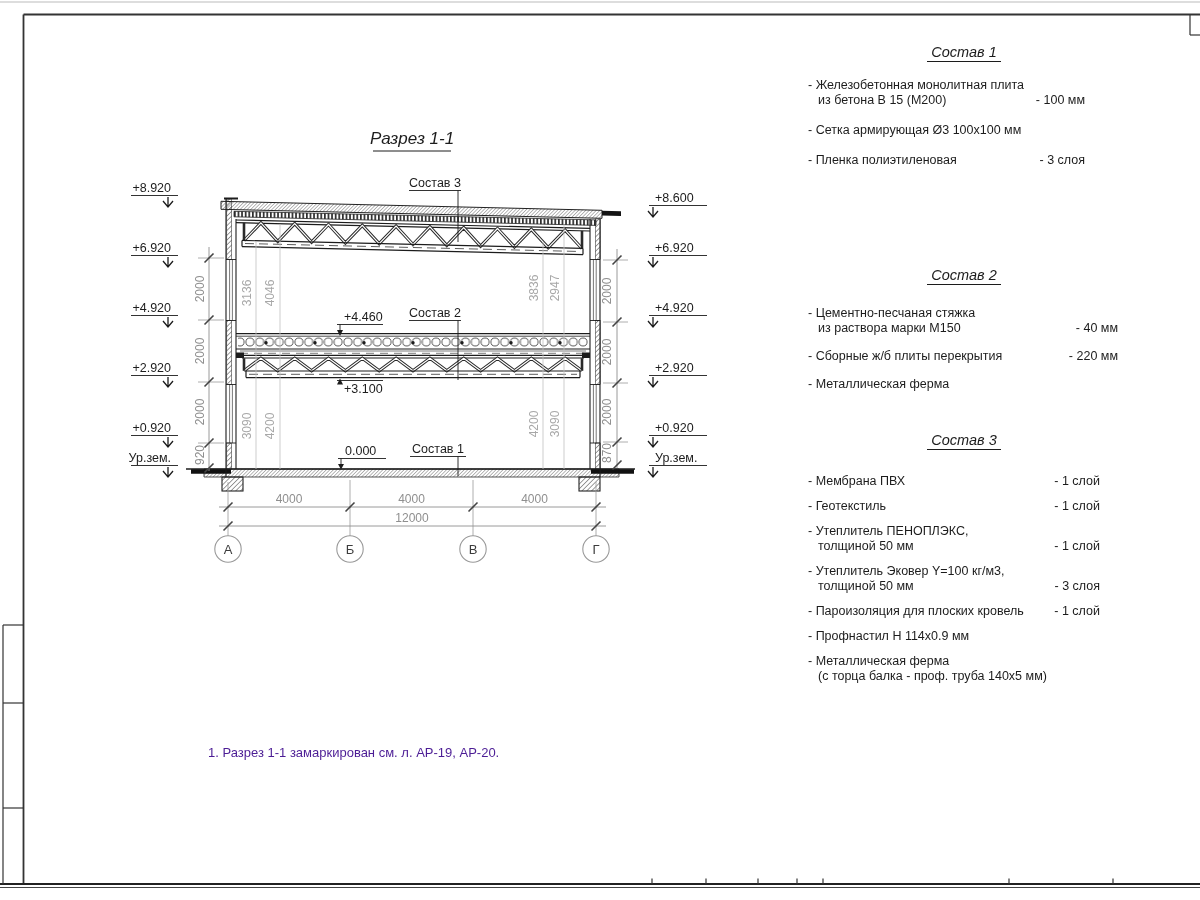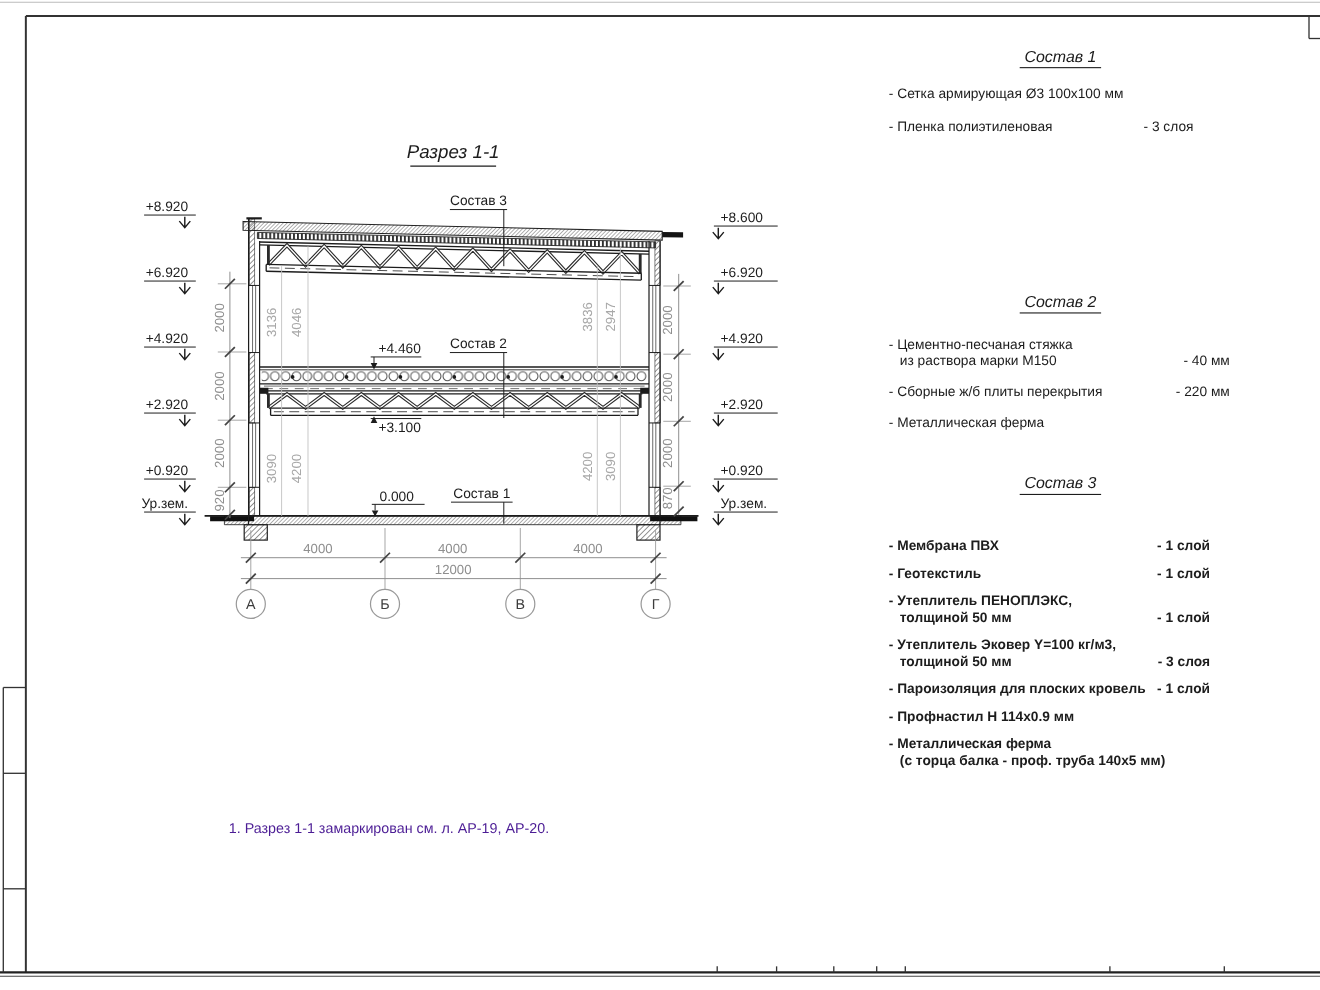--- a/index.html
+++ b/index.html
@@ -354,20 +354,25 @@
   </g>
 </svg>
 
 
 <div class="panel">
 
   <div class="comp-block b1" style="top:44px;">
     <div class="comp-title"><span>Состав 1</span></div>
     <div class="comp-items" style="top:34px;">
       <div class="comp-item">
+        <span class="l1">- Железобетонная  монолитная плита</span>
+        <span class="l2">из бетона В 15 (М200)</span>
+        <span class="val">- 100 мм</span>
+      </div>
+      <div class="comp-item">
         <span class="l1">- Сетка армирующая Ø3 100х100 мм</span>
         
         <span class="val"></span>
       </div>
       <div class="comp-item">
         <span class="l1">- Пленка полиэтиленовая</span>
         
         <span class="val">-  3 слоя</span>
       </div>
     </div>
@@ -388,21 +393,21 @@
       </div>
       <div class="comp-item">
         <span class="l1">- Металлическая ферма</span>
         <span class="val"></span>
       </div>
     </div>
   </div>
 
   <div class="comp-block b3" style="top:432px;">
     <div class="comp-title"><span>Состав 3</span></div>
-    <div class="comp-items" style="top:57px;font-weight:bold;">
+    <div class="comp-items" style="top:42px;">
       <div class="comp-item">
         <span class="l1">- Мембрана ПВХ</span>
         
         <span class="val">- 1 слой</span>
       </div>
       <div class="comp-item">
         <span class="l1">- Геотекстиль</span>
         
         <span class="val">- 1 слой</span>
       </div>

